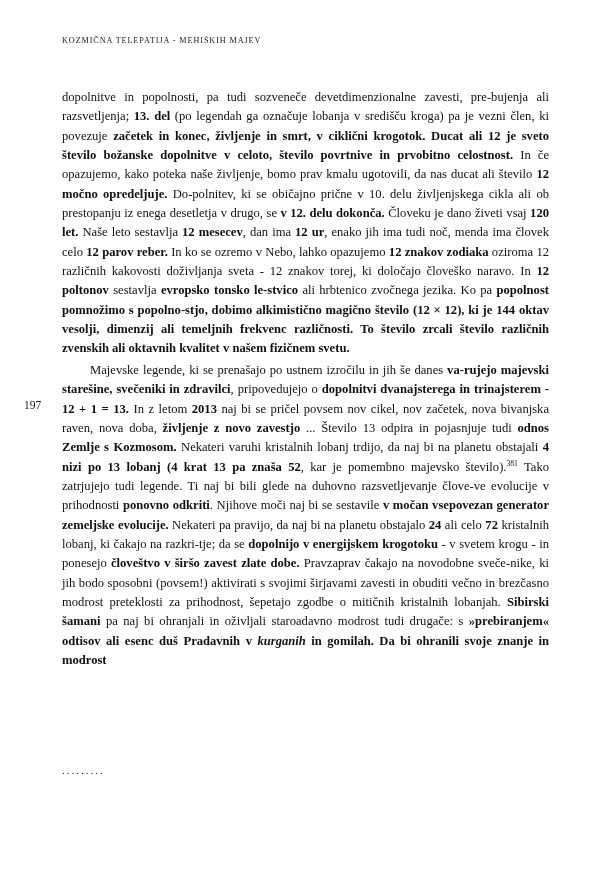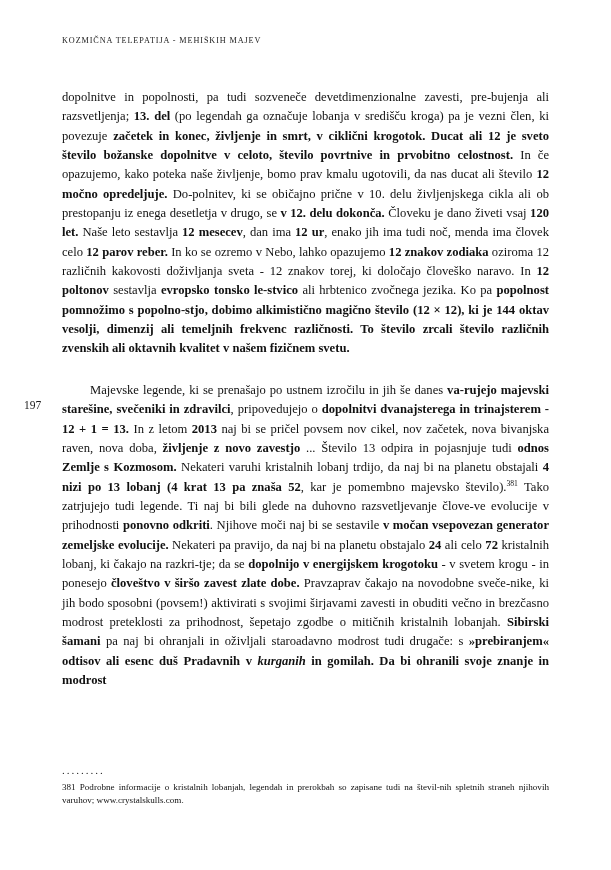--- a/index.html
+++ b/index.html
@@ -49,21 +49,21 @@
   p.para {
     margin: 0;
     font-size: 12.6px;
     line-height: 19.35px;
     text-align: justify;
     text-justify: inter-word;
     color: #111111;
     hyphens: manual;
   }
   p.para + p.para {
-    margin-top: 22px;
+    margin-top: 2px;
   }
   p.para.indent {
     text-indent: 28px;
   }
   b { font-weight: bold; }
   i { font-style: italic; }
   .footnote-rule {
     position: absolute;
     left: 62px;
     top: 766px;
@@ -98,15 +98,14 @@
 
   <div class="folio">197</div>
 
   <div class="textblock">
     <p class="para">dopolnitve in popolnosti, pa tudi sozveneče devetdimenzionalne zavesti, pre-bujenja ali razsvetljenja; <b>13. del</b> (po legendah ga označuje lobanja v središču kroga) pa je vezni člen, ki povezuje <b>začetek in konec, življenje in smrt, v ciklični krogotok. Ducat ali 12 je sveto število božanske dopolnitve v celoto, število povrtnive in prvobitno celostnost.</b> In če opazujemo, kako poteka naše življenje, bomo prav kmalu ugotovili, da nas ducat ali število <b>12 močno opredeljuje.</b> Do-polnitev, ki se običajno prične v 10. delu življenjskega cikla ali ob prestopanju iz enega desetletja v drugo, se <b>v 12. delu dokonča.</b> Človeku je dano živeti vsaj <b>120 let.</b> Naše leto sestavlja <b>12 mesecev</b>, dan ima <b>12 ur</b>, enako jih ima tudi noč, menda ima človek celo <b>12 parov reber.</b> In ko se ozremo v Nebo, lahko opazujemo <b>12 znakov zodiaka</b> oziroma 12 različnih kakovosti doživljanja sveta - 12 znakov torej, ki določajo človeško naravo. In <b>12 poltonov</b> sestavlja <b>evropsko tonsko le-stvico</b> ali hrbtenico zvočnega jezika. Ko pa <b>popolnost pomnožimo s popolno-stjo, dobimo alkimistično magično število (12 × 12), ki je 144 oktav vesolji, dimenzij ali temeljnih frekvenc različnosti. To število zrcali število različnih zvenskih ali oktavnih kvalitet v našem fizičnem svetu.</b></p>
     <p class="para indent">Majevske legende, ki se prenašajo po ustnem izročilu in jih še danes <b>va-rujejo majevski starešine, svečeniki in zdravilci</b>, pripovedujejo o <b>dopolnitvi dvanajsterega in trinajsterem - 12 + 1 = 13.</b> In z letom <b>2013</b> naj bi se pričel povsem nov cikel, nov začetek, nova bivanjska raven, nova doba, <b>življenje z novo zavestjo</b> ... Število 13 odpira in pojasnjuje tudi <b>odnos Zemlje s Kozmosom.</b> Nekateri varuhi kristalnih lobanj trdijo, da naj bi na planetu obstajali <b>4 nizi po 13 lobanj (4 krat 13 pa znaša 52</b>, kar je pomembno majevsko število).<sup class="fn">381</sup> Tako zatrjujejo tudi legende. Ti naj bi bili glede na duhovno razsvetljevanje člove-ve evolucije v prihodnosti <b>ponovno odkriti</b>. Njihove moči naj bi se sestavile <b>v močan vsepovezan generator zemeljske evolucije.</b> Nekateri pa pravijo, da naj bi na planetu obstajalo <b>24</b> ali celo <b>72</b> kristalnih lobanj, ki čakajo na razkri-tje; da se <b>dopolnijo v energijskem krogotoku</b> - v svetem krogu - in ponesejo <b>človeštvo v širšo zavest zlate dobe.</b> Pravzaprav čakajo na novodobne sveče-nike, ki jih bodo sposobni (povsem!) aktivirati s svojimi širjavami zavesti in obuditi večno in brezčasno modrost preteklosti za prihodnost, šepetajo zgodbe o mitičnih kristalnih lobanjah. <b>Sibirski šamani</b> pa naj bi ohranjali in oživljali staroadavno modrost tudi drugače: s <b>»prebiranjem« odtisov ali esenc duš Pradavnih v <i>kurganih</i> in gomilah. Da bi ohranili svoje znanje in modrost</b></p>
   </div>
 
   <div class="footnote-rule">.........</div>
 
-  <div class="footnote">381 Podrobne informacije o kristalnih lobanjah, legendah in prerokbah so zapisane tudi na števil-nih spletnih straneh njihovih varuhov; www.crystalskulls.com.</div>
 
 </div>
 
 </body></html>

